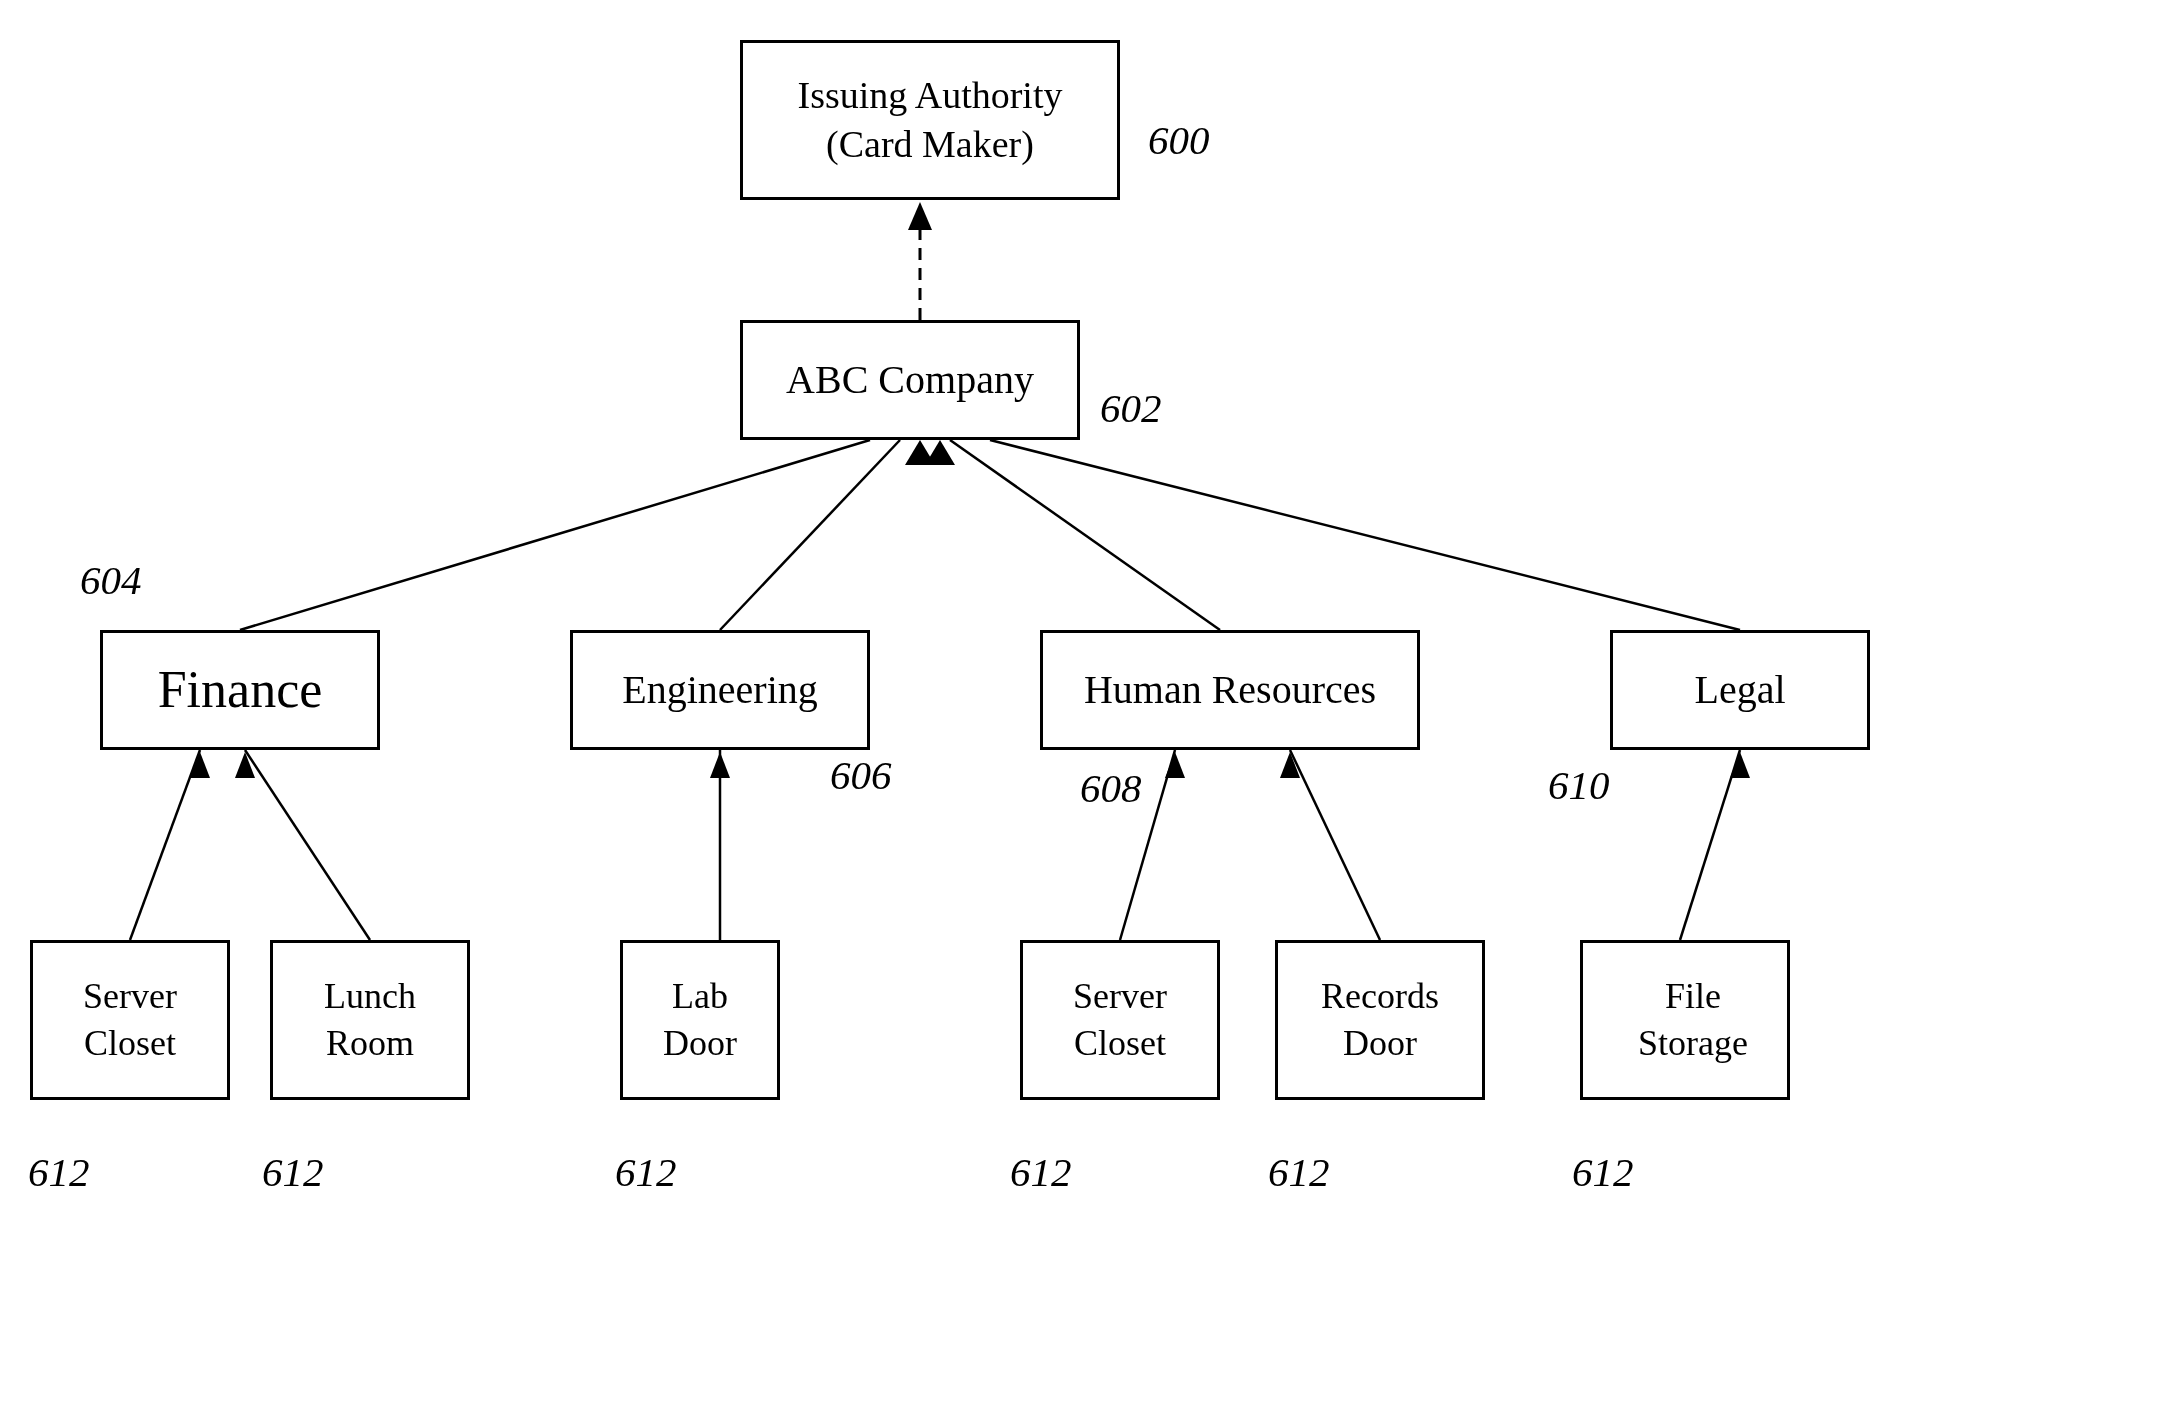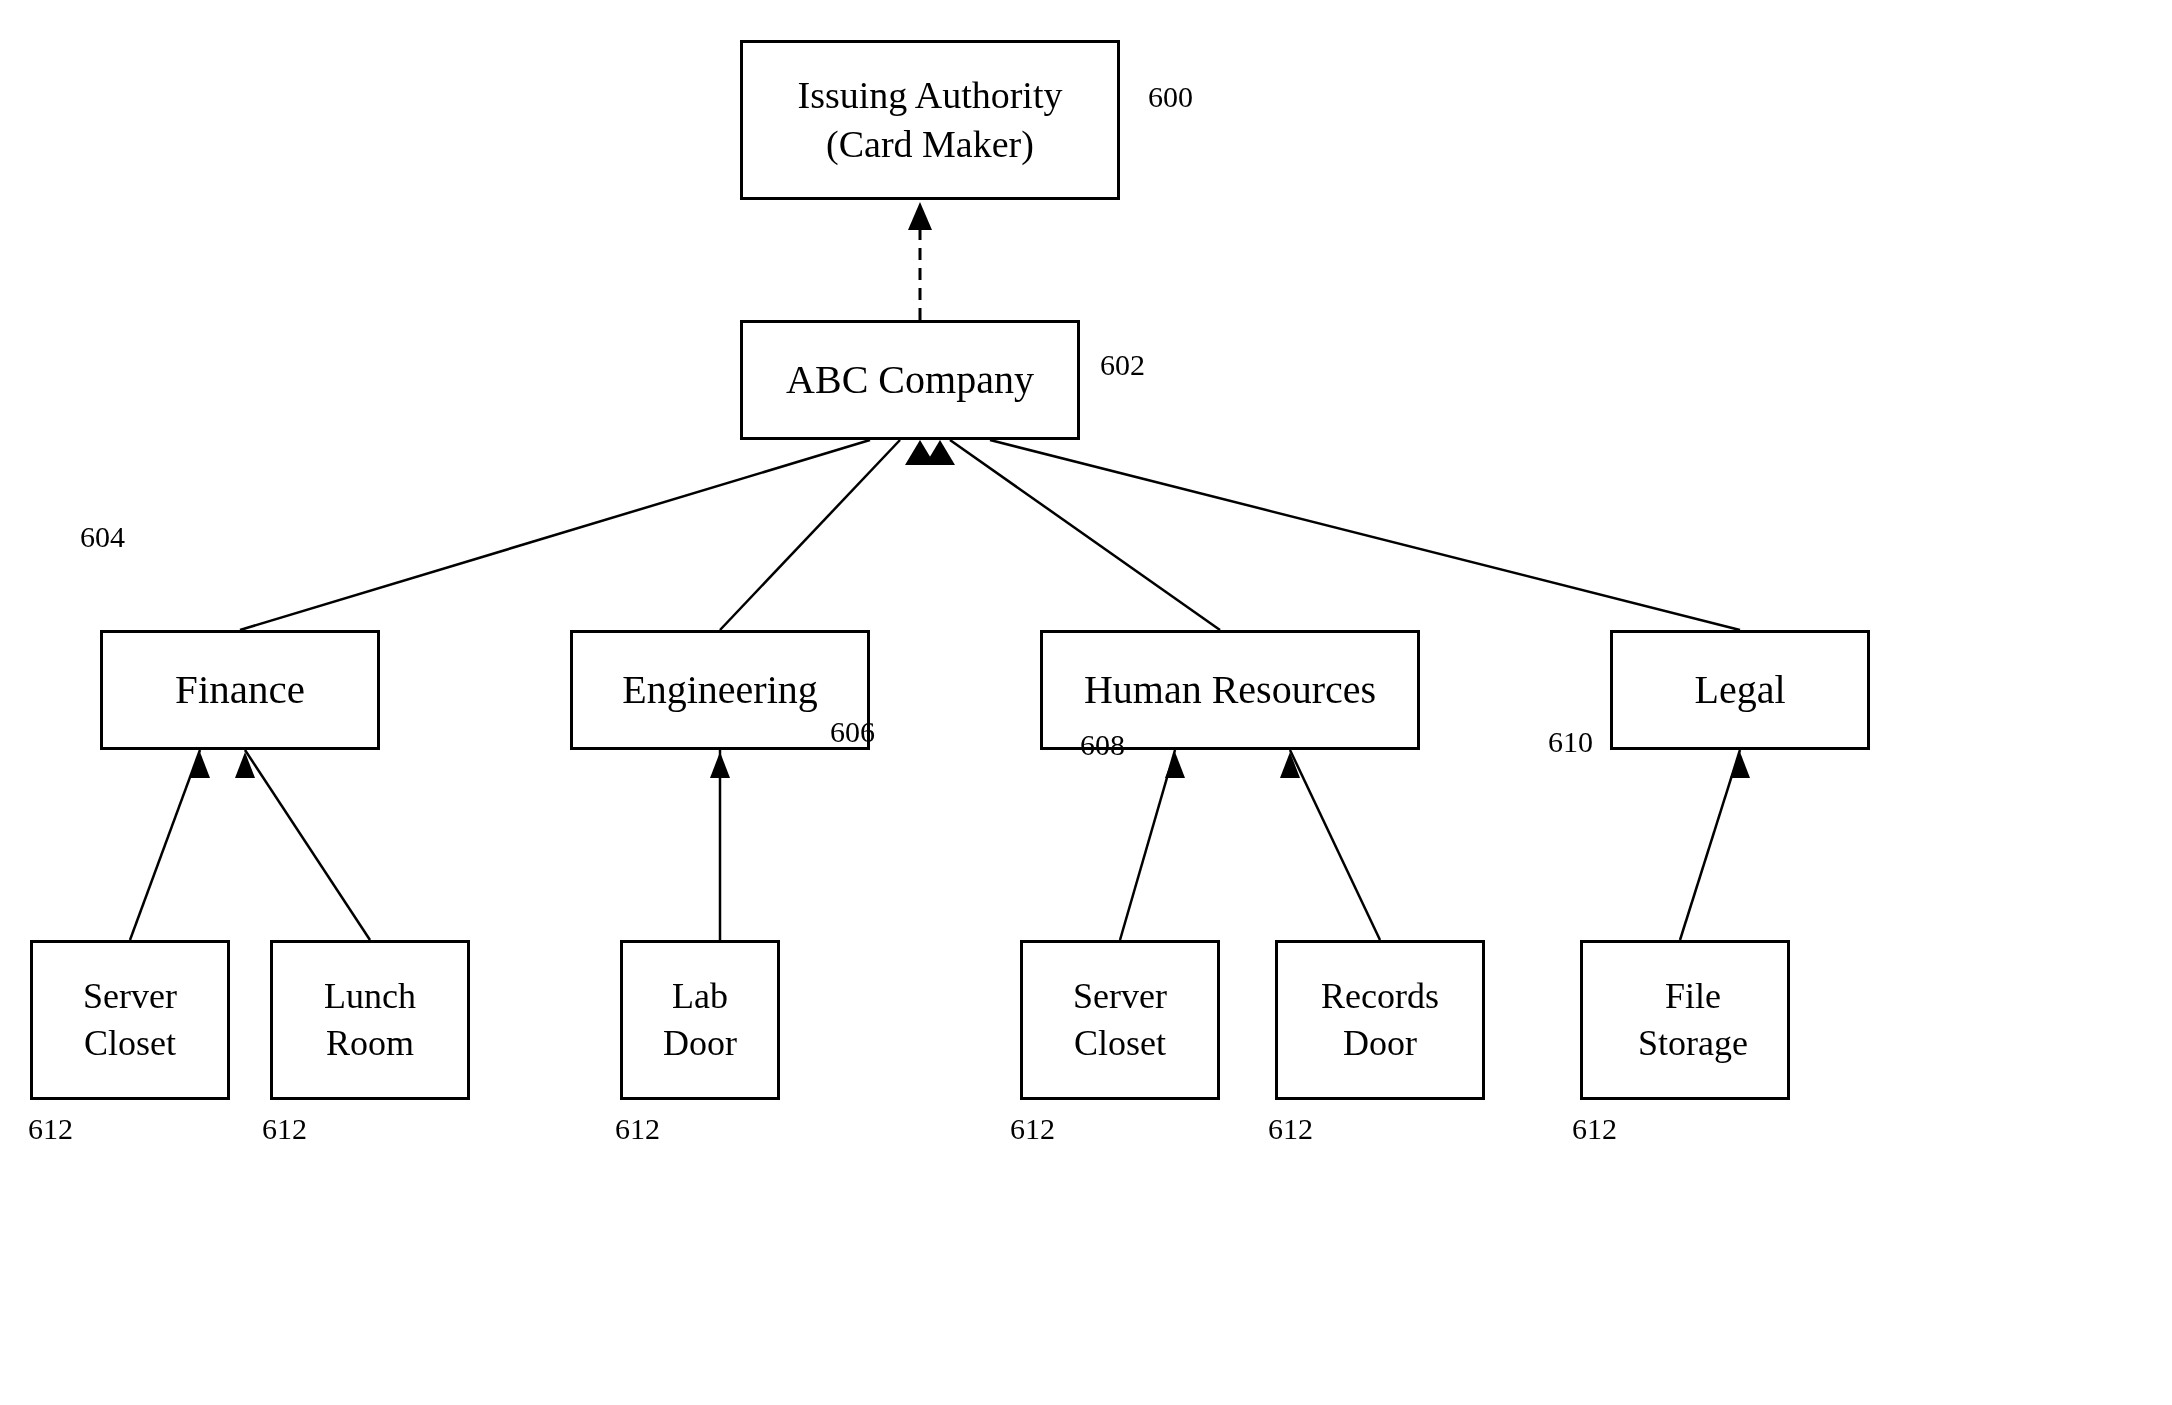--- a/index.html
+++ b/index.html
@@ -28,22 +28,24 @@
       text-align: center;
       font-size: 36px;
       font-family: 'Georgia', serif;
       font-weight: normal;
       line-height: 1.3;
       padding: 10px 16px;
     }
 
     .label {
       position: absolute;
-      font-size: 30px;
+      font-size: 41px;
       font-family: 'Georgia', serif;
+      font-style: italic;
+      margin-top: 36px;
     }
 
     svg.connectors {
       position: absolute;
       top: 0;
       left: 0;
       width: 2172px;
       height: 1405px;
       pointer-events: none;
     }
@@ -89,21 +91,21 @@
 
   <div class="node" style="left:740px; top:40px; width:380px; height:160px; font-size:38px;font-family:Liberation Serif, serif;">
     <span style="white-space:pre-line;">Issuing Authority
 (Card Maker)</span>
   </div>
 
   <div class="node" style="left:740px; top:320px; width:340px; height:120px; font-size:40px;">
     <span>ABC Company</span>
   </div>
 
-  <div class="node" style="left:100px; top:630px; width:280px; height:120px; font-size:41px;">
+  <div class="node" style="left:100px; top:630px; width:280px; height:120px; font-size:52px;">
     <span>Finance</span>
   </div>
 
   <div class="node" style="left:570px; top:630px; width:300px; height:120px; font-size:40px;">
     <span>Engineering</span>
   </div>
 
   <div class="node" style="left:1040px; top:630px; width:380px; height:120px; font-size:40px;">
     <span>Human Resources</span>
   </div>

